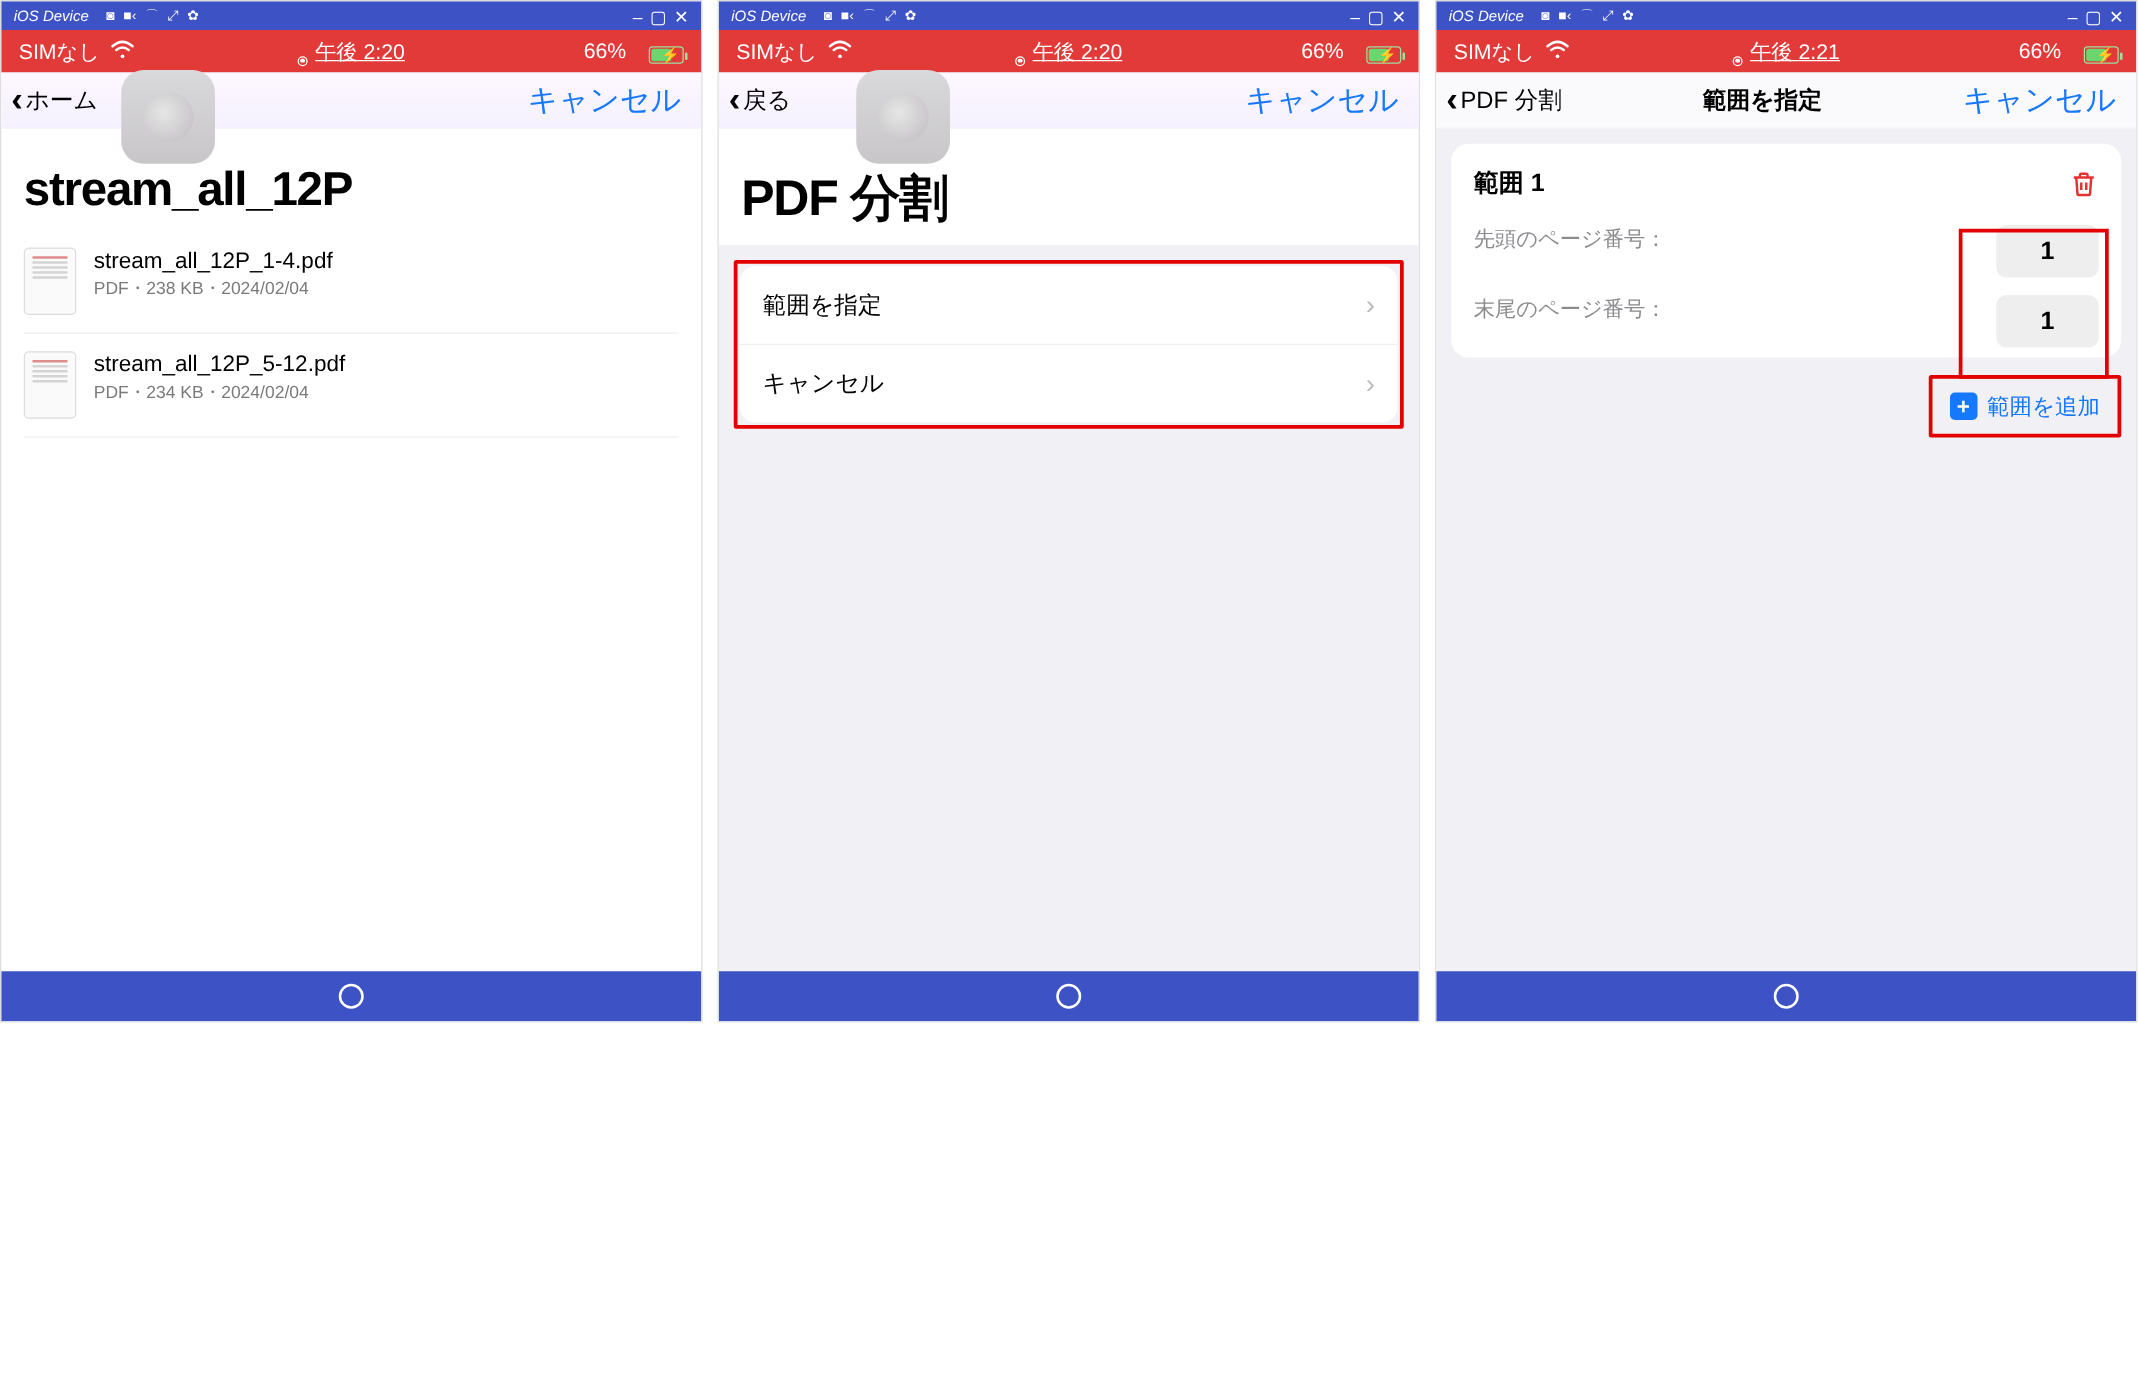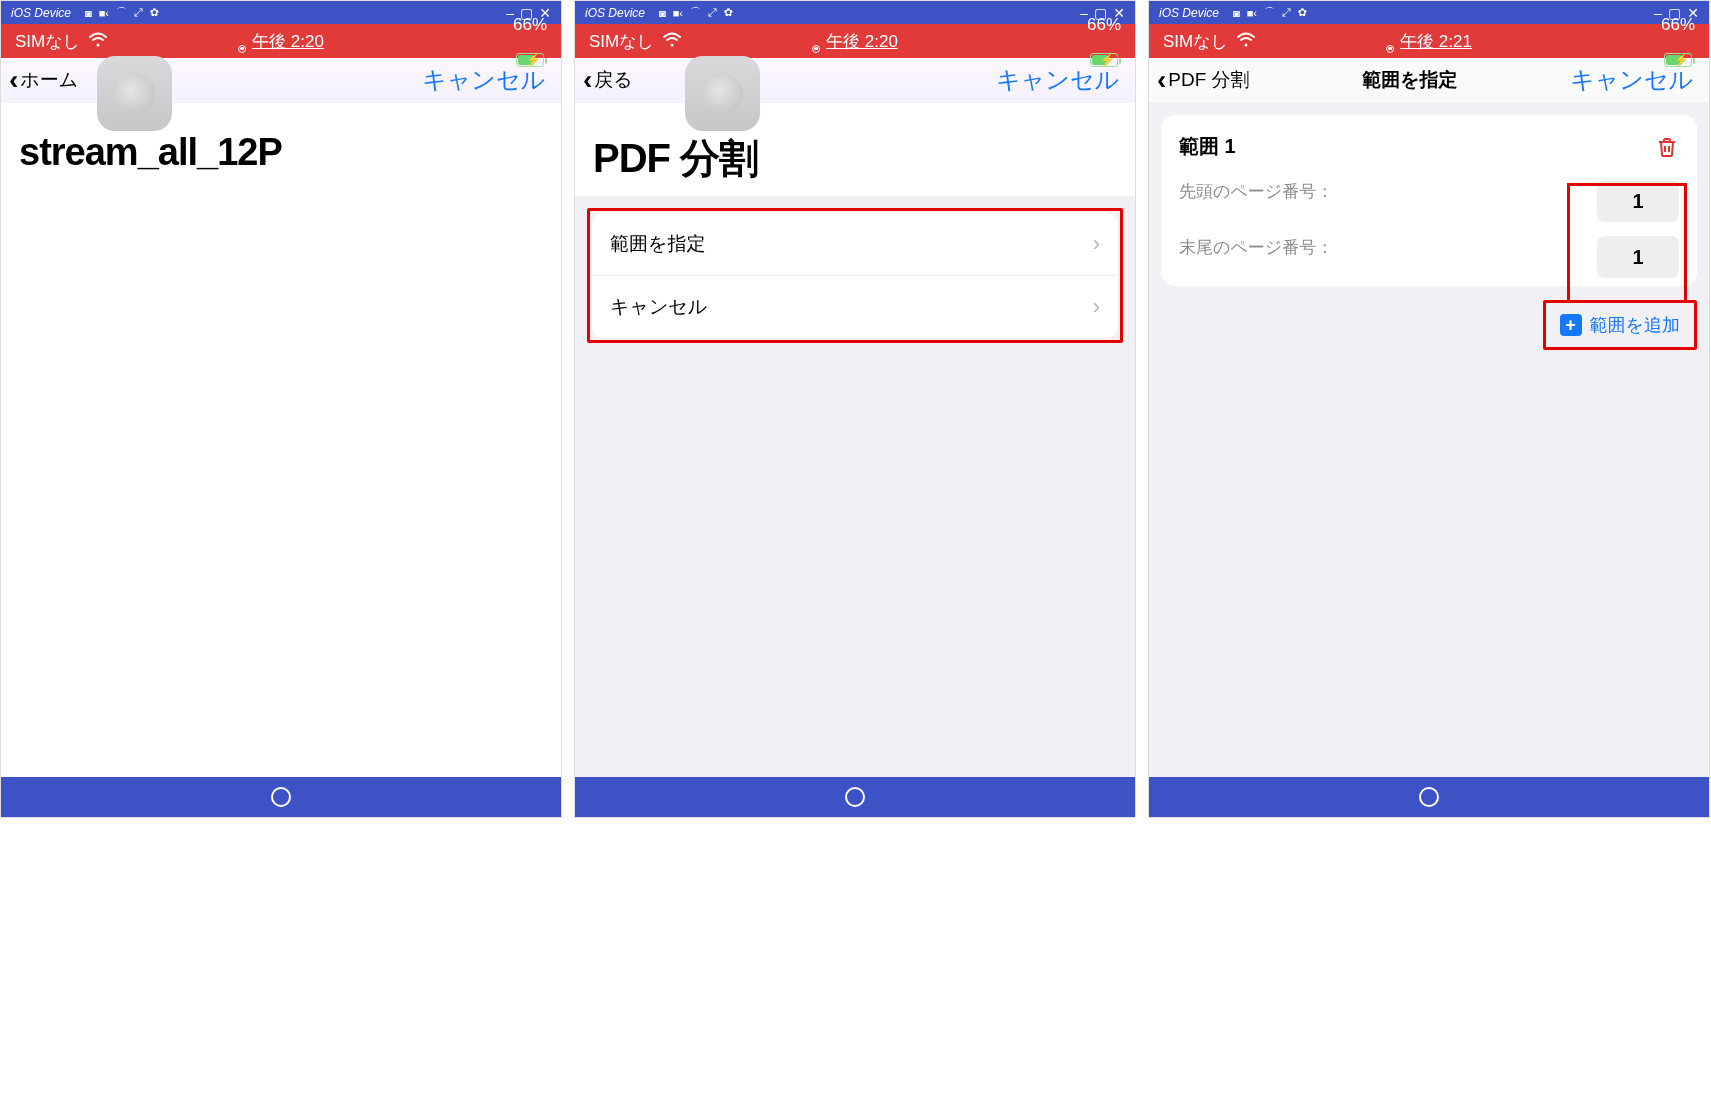--- a/index.html
+++ b/index.html
@@ -6,21 +6,21 @@
 body { background:#fff; width:1711px; height:1119px; overflow:hidden; }
 .wrap { display:flex; gap:12px; padding:0; }
 .phone { width:562px; height:818px; position:relative; background:#fff; border:1px solid #ddd; overflow:hidden; }
 .sim-bar { height:23px; background:#3d53c5; display:flex; align-items:center; justify-content:space-between; padding:0 10px; color:#fff; font-size:12px; font-style:italic; }
 .sim-left { display:flex; align-items:center; gap:14px; }
 .sim-icons { display:flex; gap:7px; align-items:center; font-style:normal; font-size:11px; }
 .win-btns { display:flex; gap:6px; font-style:normal; font-size:14px; }
 .status-bar { height:34px; background:#e23939; display:flex; align-items:center; justify-content:space-between; padding:0 14px; color:#fff; font-size:17px; font-weight:500; }
 .status-left { display:flex; align-items:center; gap:8px; }
 .status-center { display:flex; align-items:flex-end; gap:6px; position:absolute; left:50%; transform:translateX(-50%);text-decoration:underline; }
-.status-right { display:flex; align-items:center; gap:18px;flex-direction:column; }
+.status-right { display:flex; align-items:flex-end; gap:18px; }
 .rec-dot { width:8px; height:8px; border:1.6px solid #fff; border-radius:50%; display:inline-block; position:relative; }
 .rec-dot::after{ content:""; position:absolute; inset:1.2px; background:#fff; border-radius:50%; }
 .wifi { font-size:18px; }
 .battery { width:28px; height:14px; border:1px solid #9fe0a0; border-radius:3px; position:relative; display:inline-block; }
 .battery::after { content:""; position:absolute; right:-4px; top:4px; width:2px; height:6px; background:#9fe0a0; border-radius:1px; }
 .battery-fill { position:absolute; left:1px; top:1px; bottom:1px; width:60%; background:#6ad66d; border-radius:2px; }
 .bolt { position:absolute; left:9px; top:-1px; font-size:12px; color:#222; }
 
 .nav-bar { height:45px; display:flex; align-items:center; justify-content:space-between; padding:0 16px 0 8px; background:linear-gradient(180deg,#fef7ff,#f7f3ff 60%,#f5f2ff); border-bottom:1px solid rgba(0,0,0,0.03);}
 .nav-back { display:flex; align-items:center; gap:2px; color:#000; font-size:19px; font-weight:500; cursor:pointer; }
@@ -117,20 +117,36 @@
   </div>
   <div class="nav-bar">
     <div class="nav-back">
       <span class="chev">‹</span>
       <span>ホーム</span>
     </div>
     <span class="nav-cancel">キャンセル</span>
   </div>
   <div class="ghost-icon"></div>
   <div class="big-title">stream_all_12P</div>
+  <div class="file-list">
+    <div class="file-row">
+      <div class="file-thumb"></div>
+      <div>
+        <div class="file-name">stream_all_12P_1-4.pdf</div>
+        <div class="file-meta">PDF・238 KB・2024/02/04</div>
+      </div>
+    </div>
+    <div class="file-row">
+      <div class="file-thumb"></div>
+      <div>
+        <div class="file-name">stream_all_12P_5-12.pdf</div>
+        <div class="file-meta">PDF・234 KB・2024/02/04</div>
+      </div>
+    </div>
+  </div>
   <div class="nav-bottom">
     <div class="nav-circle"></div>
   </div>
 </div>
 
 <div class="phone">
   <div class="sim-bar">
     <div class="sim-left">
       <span>iOS Device</span>
       <span class="sim-icons">

